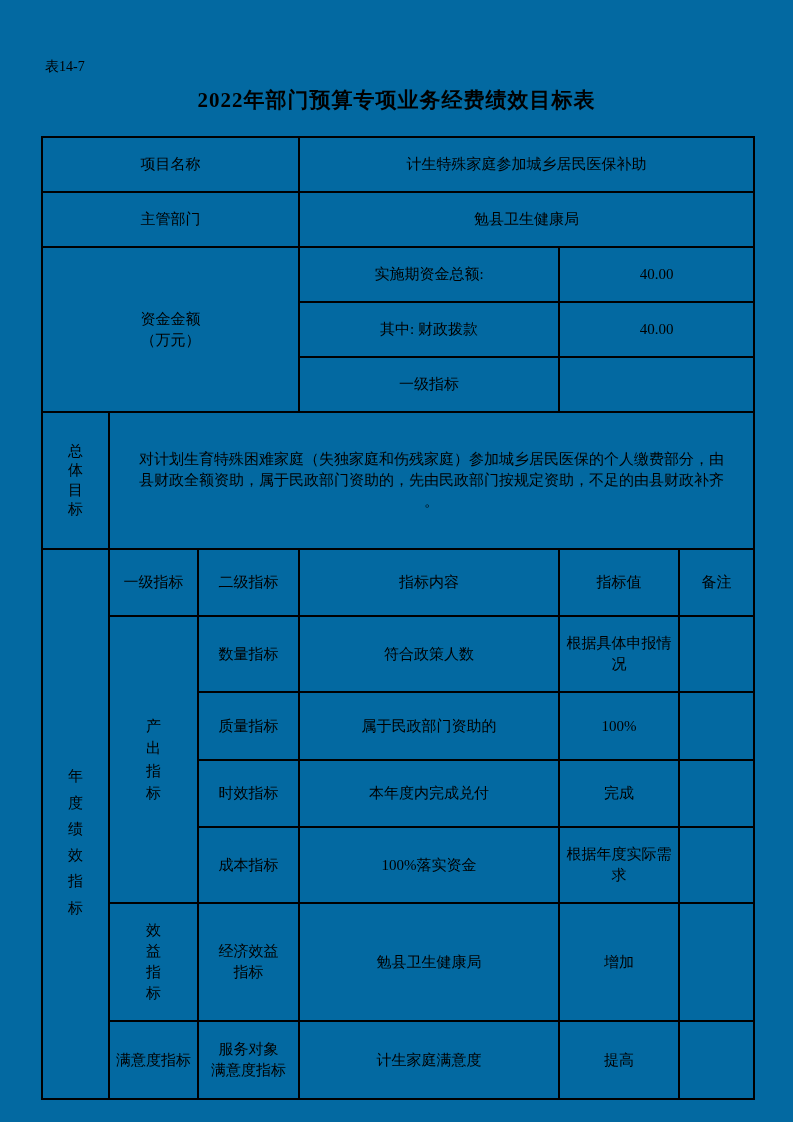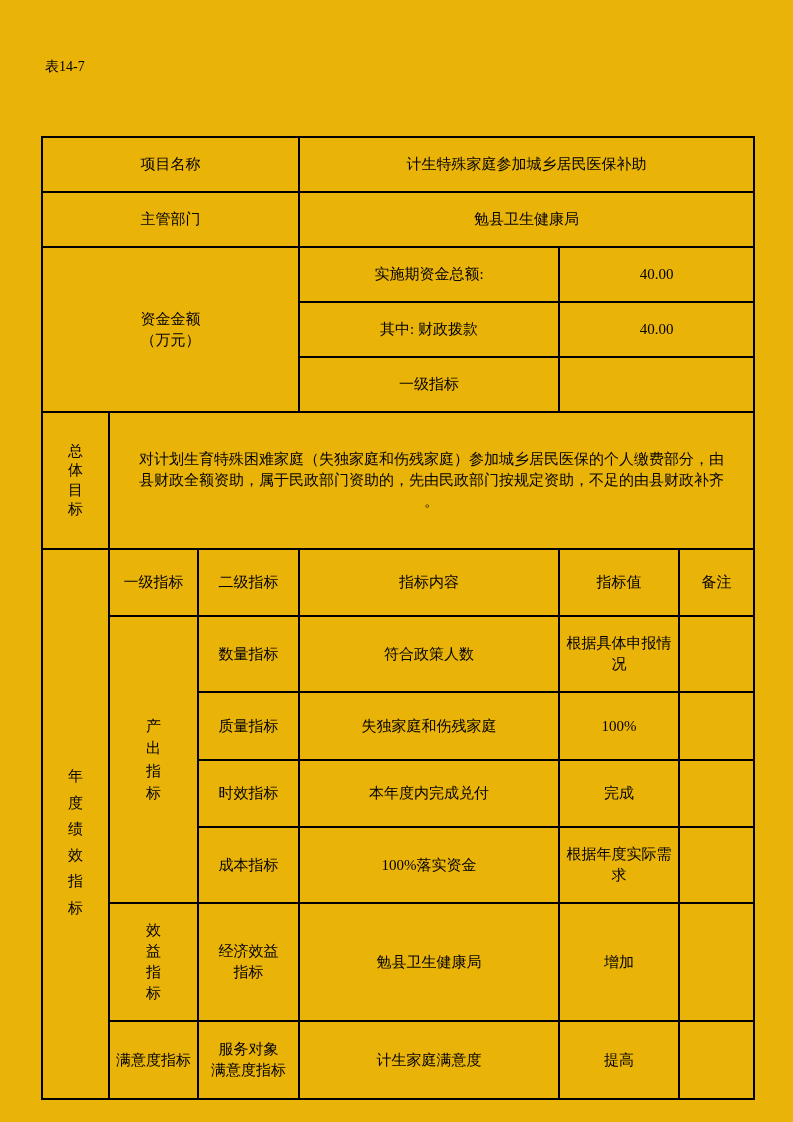--- a/index.html
+++ b/index.html
@@ -1,17 +1,17 @@
 <!DOCTYPE html>
 <html><head>
 <meta charset="utf-8">
 <style>
   html,body { margin:0; padding:0; background:#ffffff; }
   .sheet {
-    position:relative; width:793px; height:1122px; background:#eab308;
+    position:relative; width:793px; height:1122px; background:#0369a1;
     font-family:"Liberation Serif","DejaVu Serif",serif; color:#000;
     overflow:hidden;
   }
   .page-label { position:absolute; left:45px; top:58px; font-size:14px; }
   .title {
     position:absolute; left:0; top:86px; width:100%; margin:0;
     text-align:center; font-size:21px; font-weight:bold; letter-spacing:1px;
   }
   table.budget {
     position:absolute; left:41px; top:136px; width:712px;
@@ -35,20 +35,21 @@
   .lh14 { line-height:1.4; }
   .lh15 { line-height:1.5; }
   .lh17 { line-height:1.75;margin-top:36px; }
 </style>
 </head>
 <body>
 
 <div class="sheet">
 
   <div class="page-label">表14-7</div>
+  <h1 class="title">2022年部门预算专项业务经费绩效目标表</h1>
 
   <table class="budget">
     <colgroup>
       <col style="width:67px">
         <col style="width:89px">
         <col style="width:101px">
       <col style="width:260px">
         <col style="width:120px">
         <col style="width:75px">
     </colgroup>
@@ -105,21 +106,21 @@
       </td>
       <td>数量指标</td>
       <td class="l">符合政策人数</td>
       <td class="ml">根据具体申报情
 况</td>
       <td></td>
     </tr>
 
     <tr style="height:68px">
       <td>质量指标</td>
-      <td class="l">失独家庭和伤残家庭</td>
+      <td class="l">属于民政部门资助的</td>
       <td>100%</td>
       <td></td>
     </tr>
 
     <tr style="height:67px">
       <td>时效指标</td>
       <td class="l">本年度内完成兑付</td>
       <td>完成</td>
       <td></td>
     </tr>

